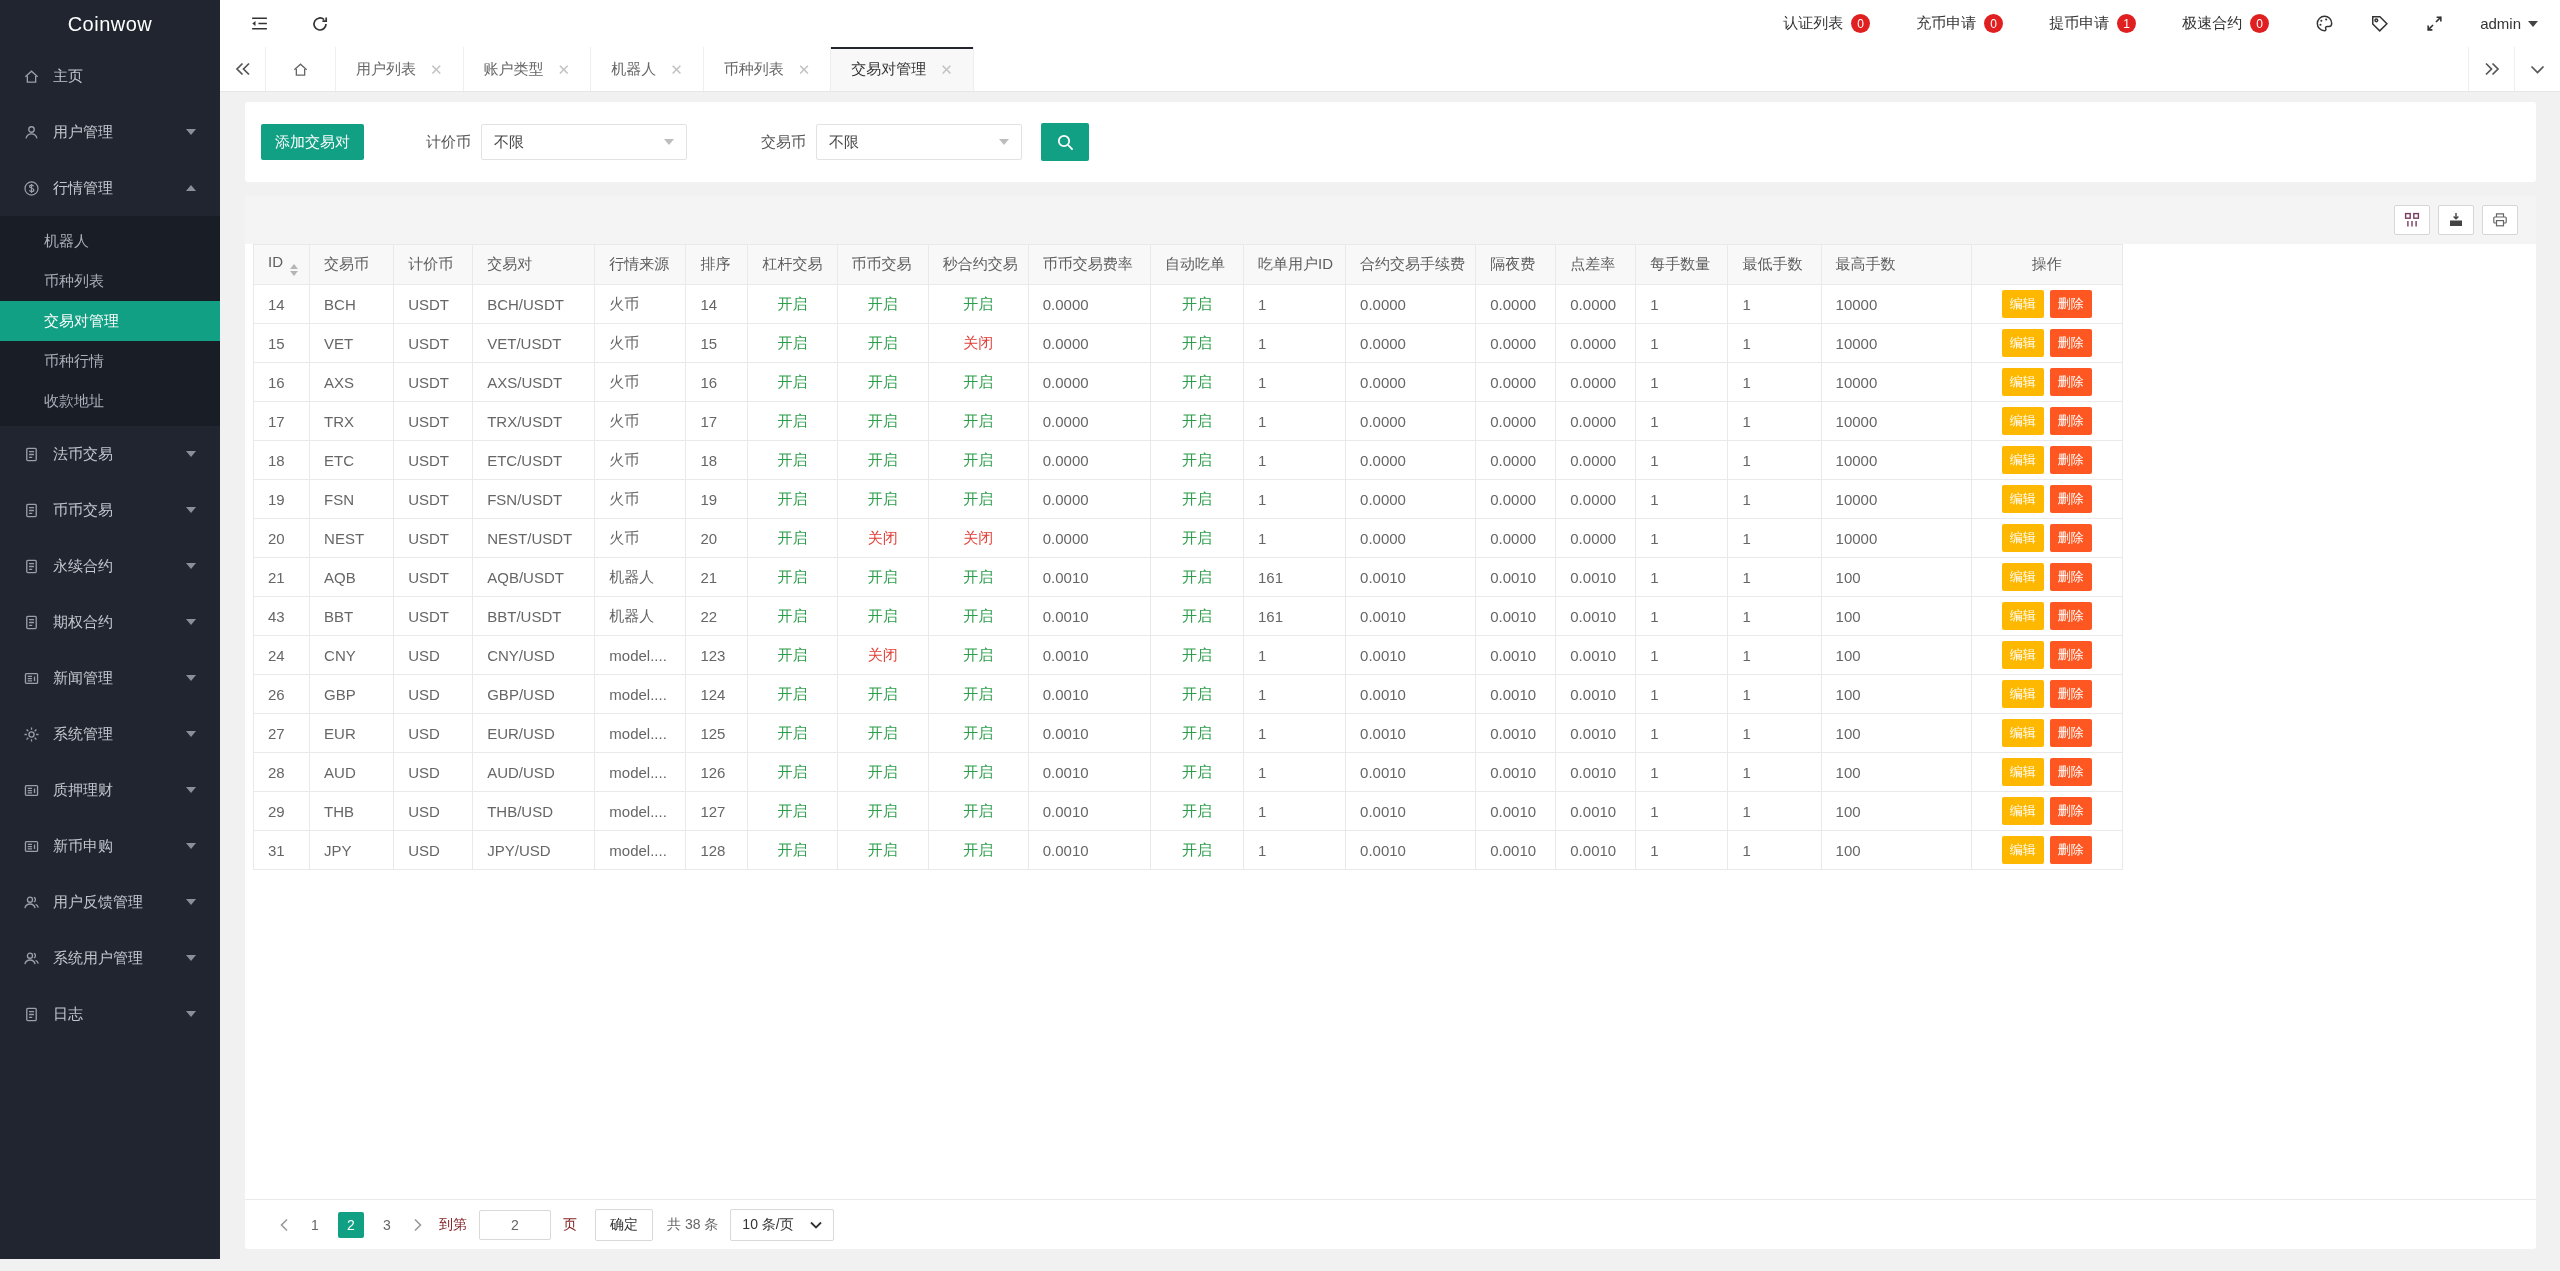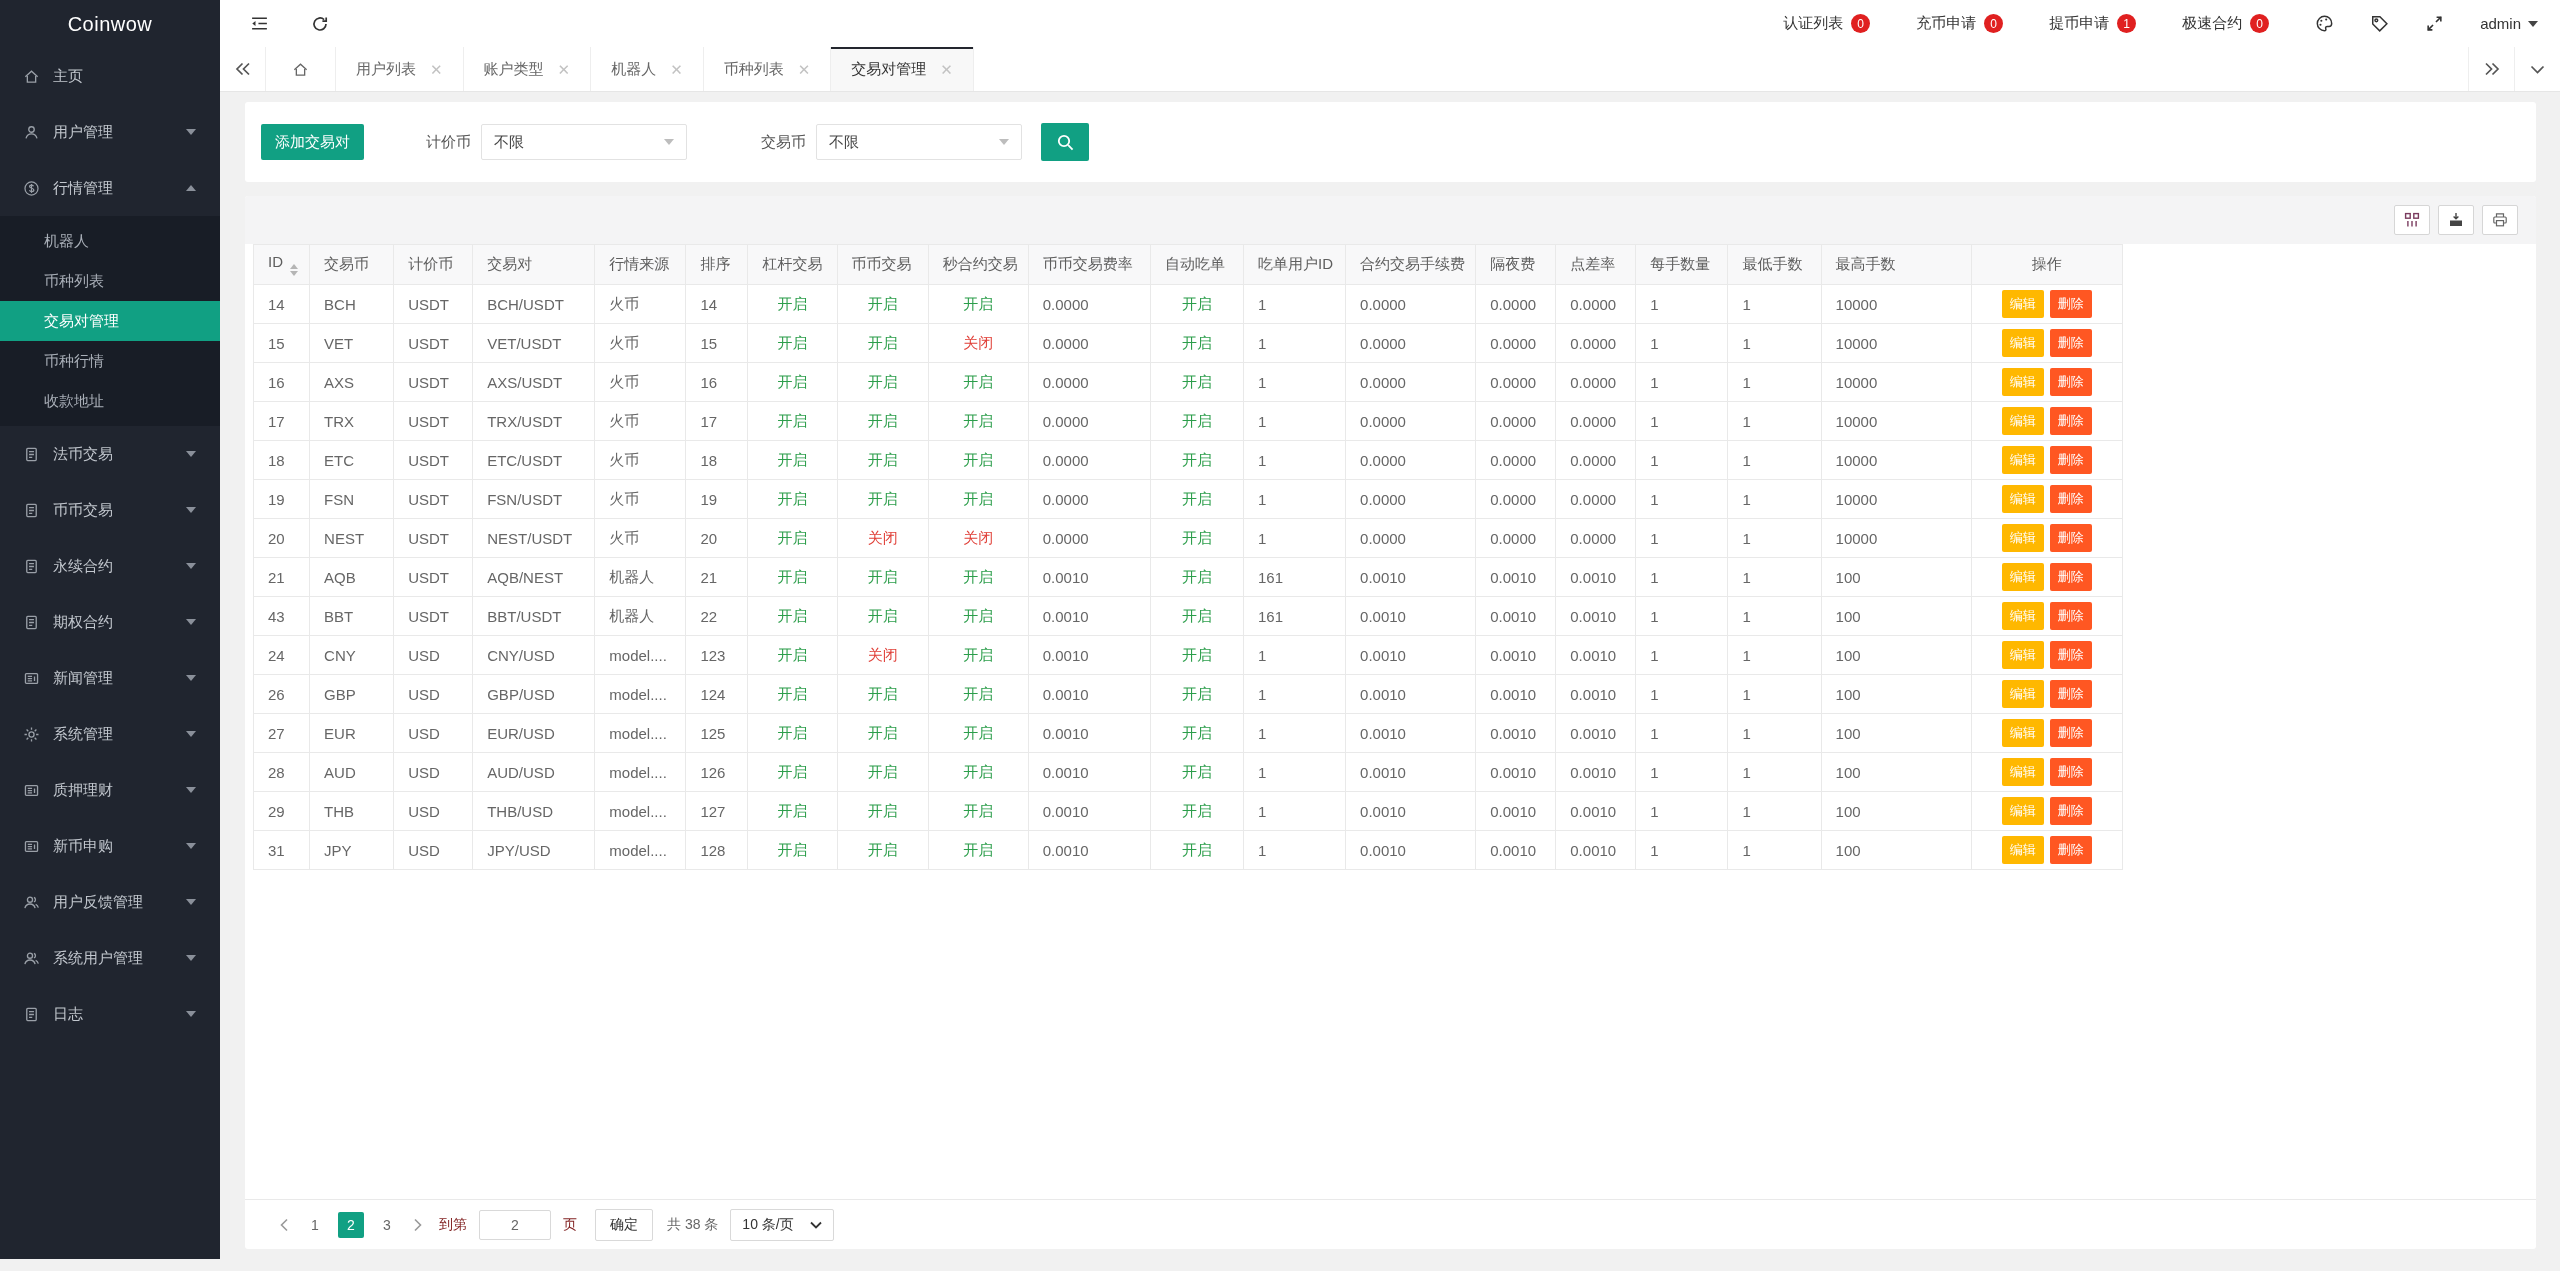--- a/index.html
+++ b/index.html
@@ -596,21 +596,21 @@
               <td>0.0000</td>
               <td>1</td>
               <td>1</td>
               <td>10000</td>
               <td class="c"><button class="btn-mini btn-edit">编辑</button><button class="btn-mini btn-del">删除</button></td>
             </tr>
             <tr>
               <td>21</td>
               <td>AQB</td>
               <td>USDT</td>
-              <td>AQB/NEST</td>
+              <td>AQB/USDT</td>
               <td>机器人</td>
               <td>21</td>
               <td class="c st-on">开启</td>
               <td class="c st-on">开启</td>
               <td class="c st-on">开启</td>
               <td>0.0010</td>
               <td class="c st-on">开启</td>
               <td>161</td>
               <td>0.0010</td>
               <td>0.0010</td>

